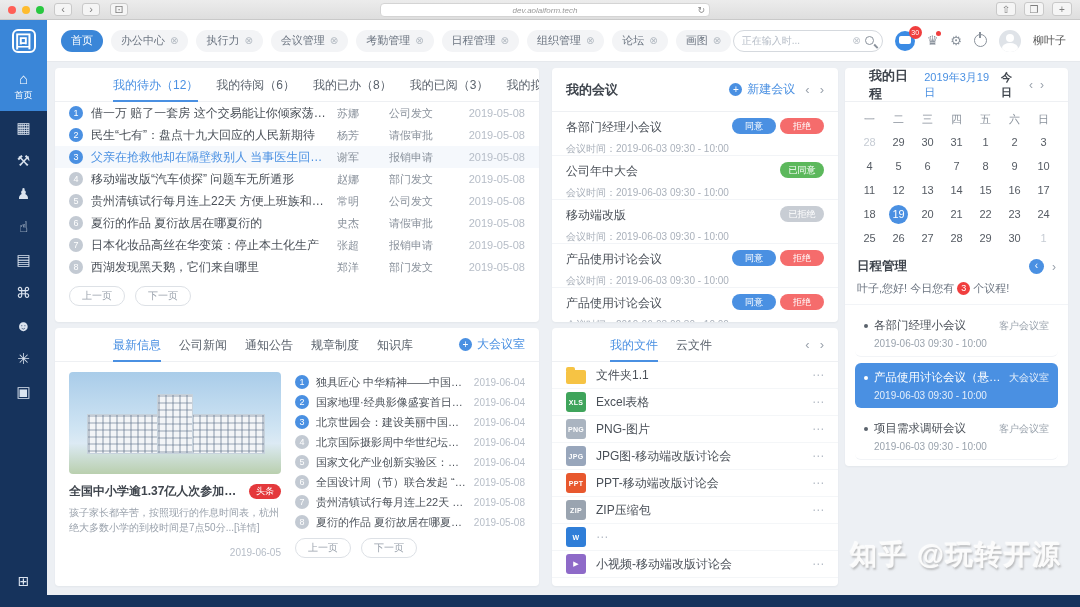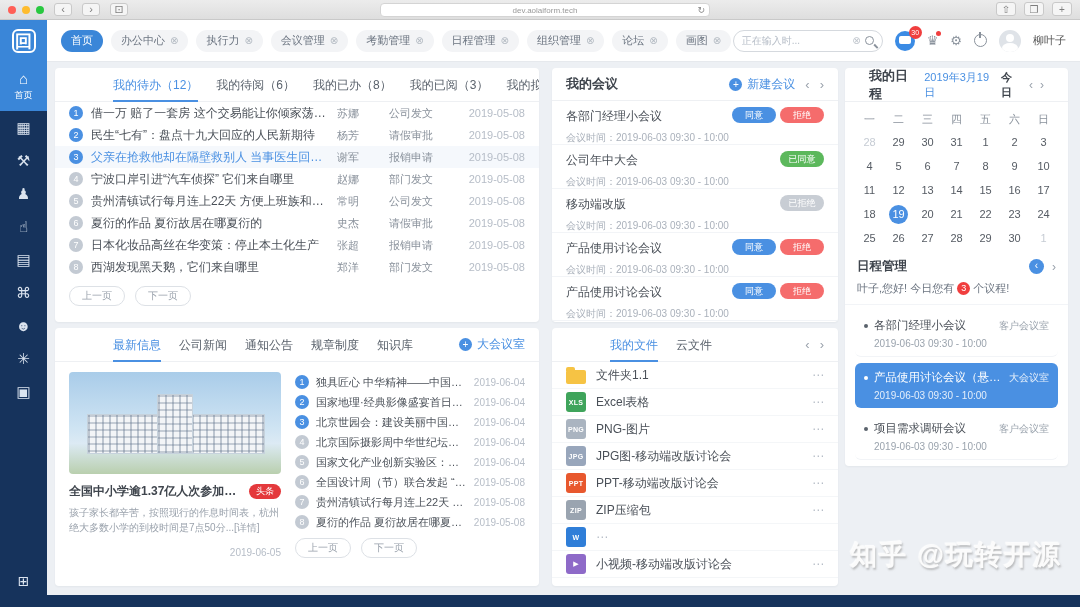--- a/index.html
+++ b/index.html
@@ -9,21 +9,21 @@
   
   .browser-bar{position:absolute;top:0;left:0;width:1080px;height:20px;
     background:linear-gradient(#ececec,#dedede);border-bottom:1px solid #c9c9c9;
     display:flex;align-items:center;padding:0 8px;gap:6px;}
   .tl{width:8px;height:8px;border-radius:50%;}
   .tl.red{background:#ff5f57}.tl.yellow{background:#febc2e}.tl.green{background:#28c840}
   .bnav{font-size:11px;color:#7d7d7d;border:1px solid #c9c9c9;background:#f5f5f5;border-radius:3px;
     width:18px;height:13px;line-height:11px;text-align:center;margin-left:4px;}
   .url-pill{position:absolute;left:380px;top:3px;width:330px;height:14px;background:#fff;
     border:1px solid #d4d4d4;border-radius:4px;font-size:8px;color:#999;display:flex;
-    align-items:center;justify-content:center;gap:6px;}
+    align-items:center;justify-content:center;gap:6px;font-style:italic;}
   .url-pill .refresh{font-size:9px;color:#8a8a8a;position:absolute;right:4px;top:1px;}
   .b-right{position:absolute;right:8px;top:2px;display:flex;gap:8px;}
   .b-right span{font-size:10px;color:#7d7d7d;border:1px solid #c9c9c9;background:#f5f5f5;
     border-radius:3px;width:20px;height:14px;line-height:13px;text-align:center;}
 
   
   .app-header{position:absolute;top:20px;left:0;width:1080px;height:42px;background:#fff;
     border-bottom:1px solid #e6e9ed;display:flex;align-items:center;}
   .logo-tile{width:47px;height:42px;background:#3a86d8;display:flex;align-items:center;justify-content:center;flex:none;}
   .logo-glyph{color:#fff;font-size:17px;border:2px solid #fff;border-radius:6px;width:24px;height:24px;
@@ -117,21 +117,21 @@
   .f-desc{font-size:10px;color:#9aa2ac;line-height:1.55;margin-top:5px;display:-webkit-box;
     -webkit-line-clamp:2;-webkit-box-orient:vertical;overflow:hidden;}
   .f-date{font-size:10px;color:#b6bdc7;text-align:right;margin-top:12px;}
   .news-list{flex:1;display:flex;flex-direction:column;min-width:0;}
   .nrow{display:flex;align-items:center;height:21px;gap:7px;cursor:pointer;}
   .ntitle{flex:1;font-size:11px;color:#4a5058;white-space:nowrap;overflow:hidden;text-overflow:ellipsis;}
   .ndate{font-size:10px;color:#b6bdc7;flex:none;}
   .news-list .pager{padding:6px 0 0 0;}
 
   
-  .panel-head{height:33px;display:flex;align-items:center;padding:0 14px;border-bottom:1px solid #eef0f3;}
+  .panel-head{height:44px;display:flex;align-items:center;padding:0 14px;border-bottom:1px solid #eef0f3;}
   .panel-title{font-size:13px;color:#3f454d;font-weight:bold;}
   .mitem{position:relative;padding:7px 14px 6px;border-bottom:1px solid #f2f4f7;height:44px;cursor:pointer;}
   .mname{font-size:12px;color:#4a5058;}
   .mtime{font-size:10px;color:#aab1bb;margin-top:6px;}
   .mbadges{position:absolute;right:14px;top:6px;display:flex;flex-direction:row;gap:4px;align-items:flex-end;}
   .mbadge{width:44px;text-align:center;border-radius:8px;color:#fff;font-size:9px;padding:1.5px 0;}
   .mbadge.blue{background:#4a90e2;}
   .mbadge.red{background:#f56c6c;}
   .mbadge.green{background:#5cb85c;}
   .mbadge.gray{background:#c8cdd4;}
@@ -372,21 +372,21 @@
       <div class="trow hl">
         <span class="numc blue">3</span>
         <span class="ttl link">父亲在抢救他却在隔壁救别人 当事医生回应质疑</span>
         <span class="person">谢军</span>
         <span class="ttype">报销申请</span>
         <span class="tdate">2019-05-08</span>
       </div>
 
       <div class="trow">
         <span class="numc">4</span>
-        <span class="ttl">宁波口岸引进“汽车侦探” 它们来自哪里</span>
+        <span class="ttl">移动端改版“汽车侦探” 问题车无所遁形</span>
         <span class="person">赵娜</span>
         <span class="ttype">部门发文</span>
         <span class="tdate">2019-05-08</span>
       </div>
 
       <div class="trow">
         <span class="numc">5</span>
         <span class="ttl">贵州清镇试行每月连上22天 方便上班族和农民办事</span>
         <span class="person">常明</span>
         <span class="ttype">公司发文</span>

